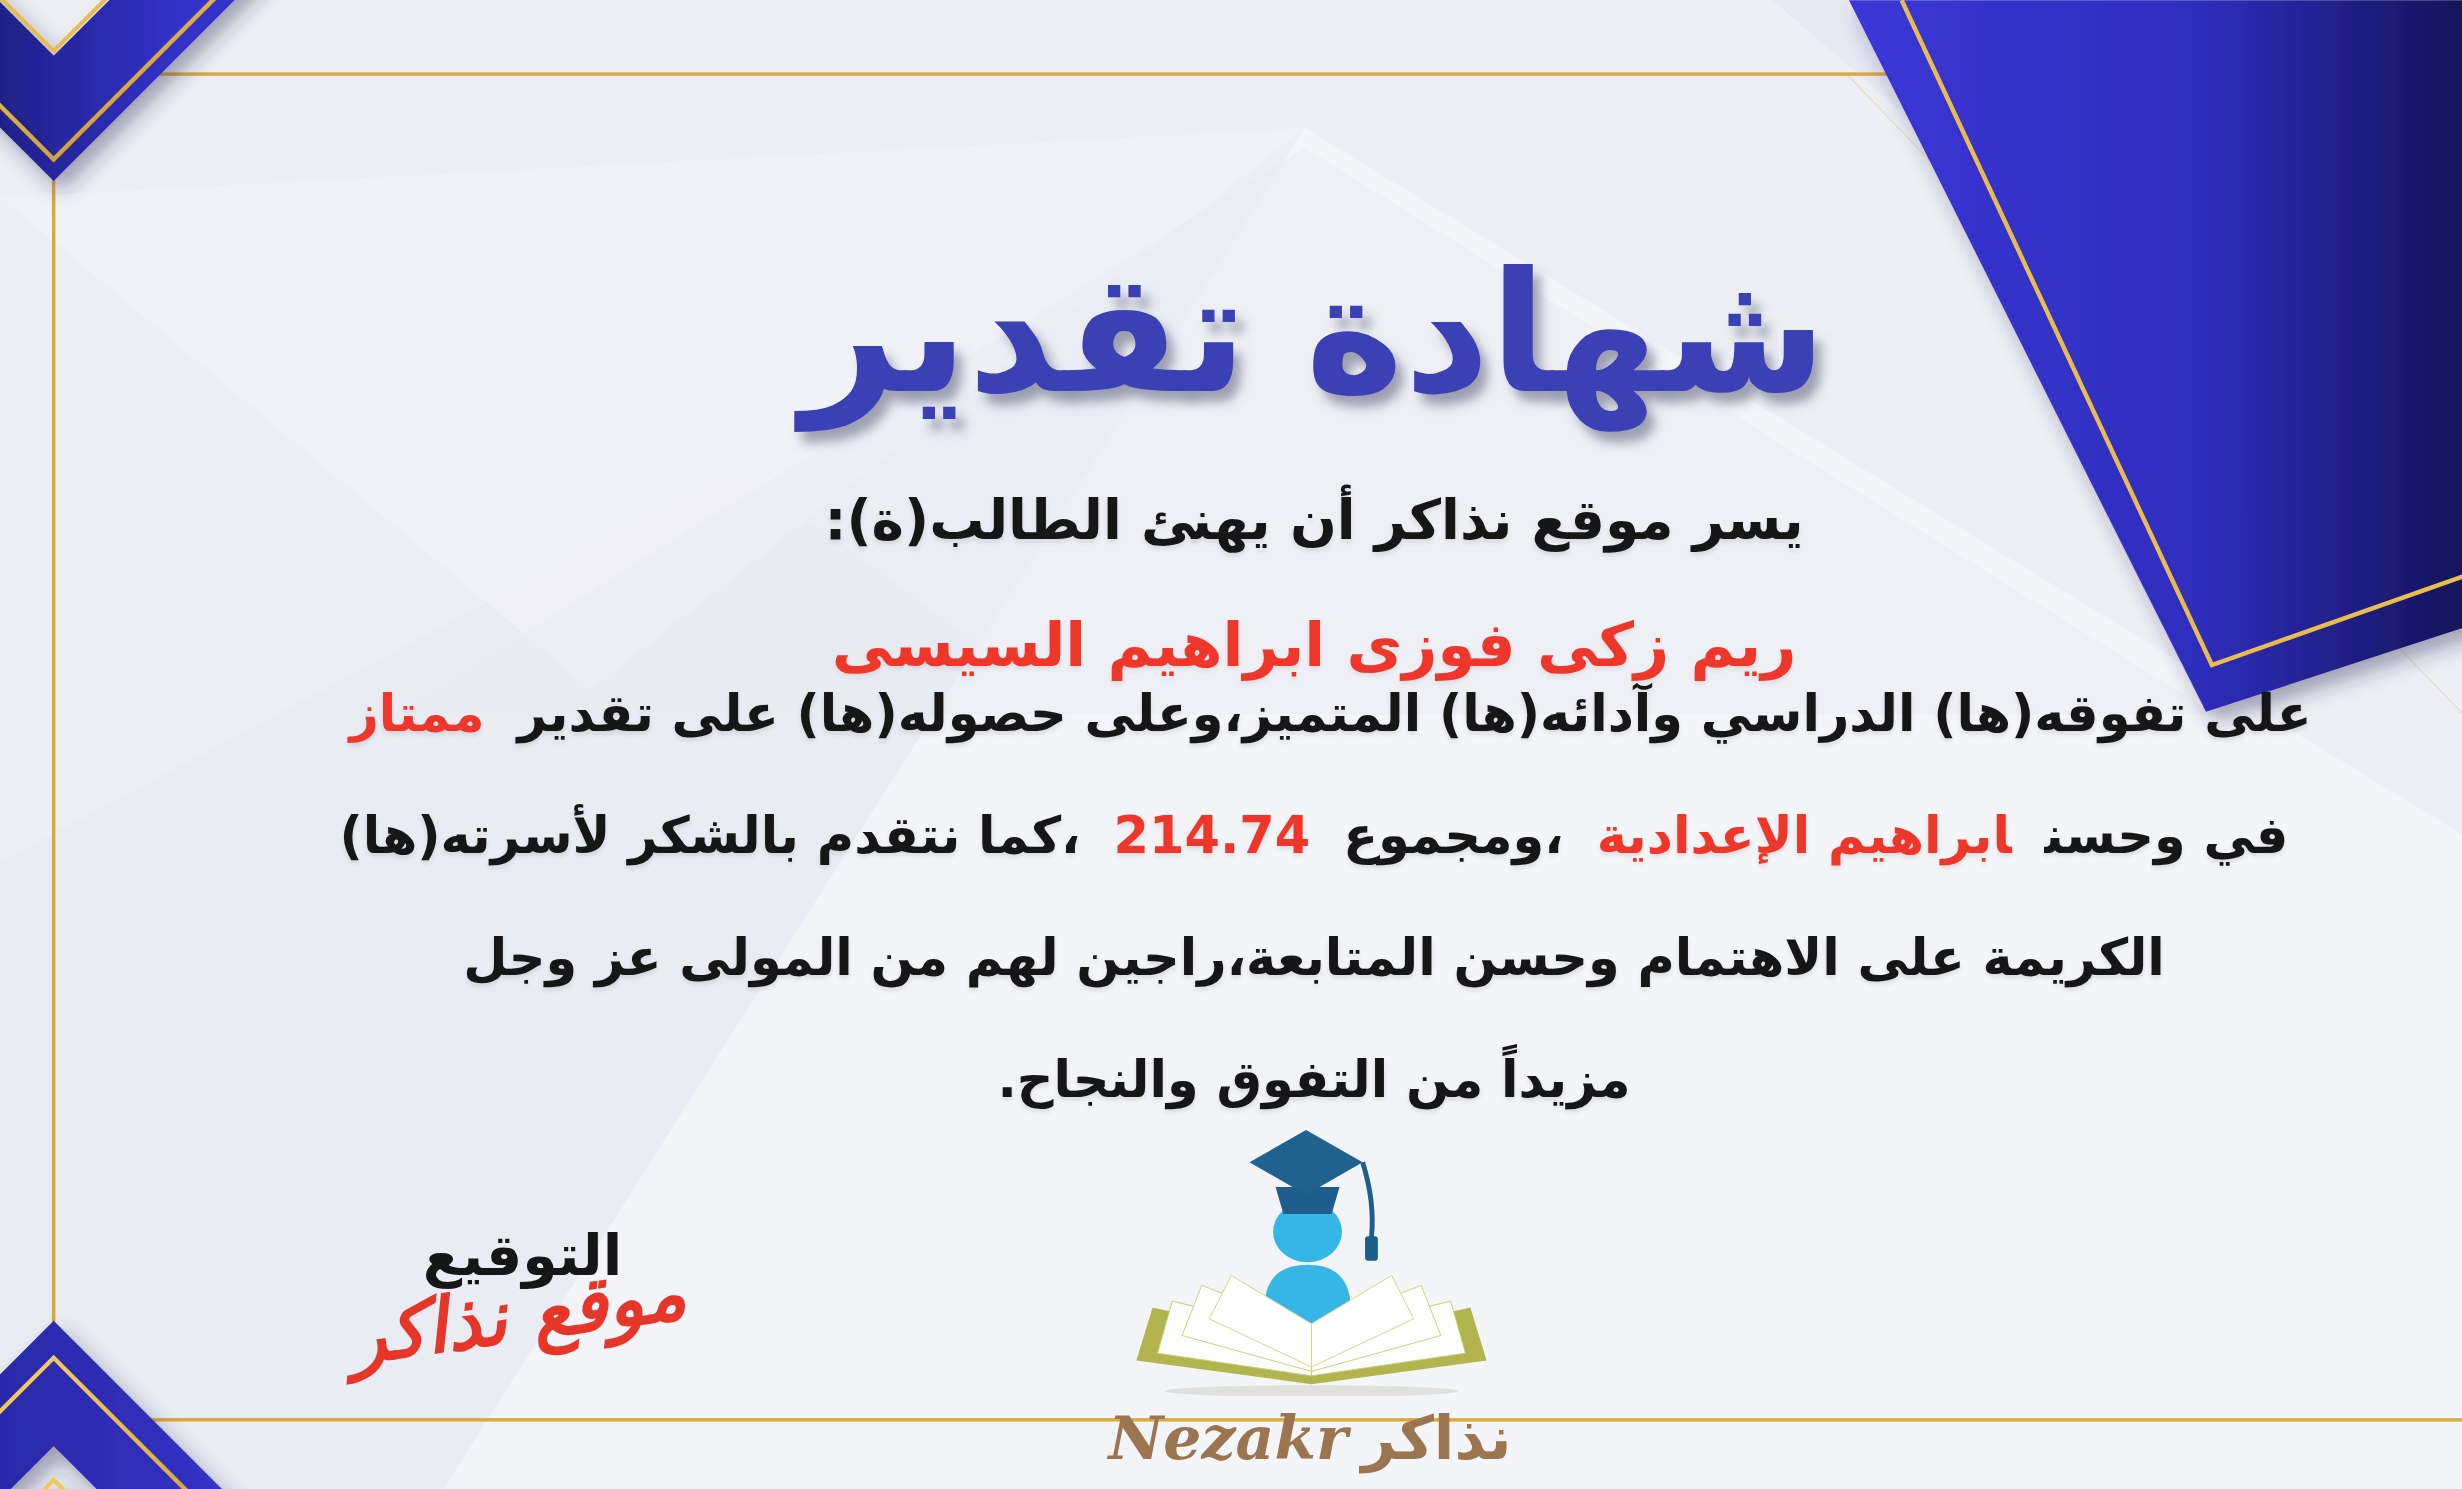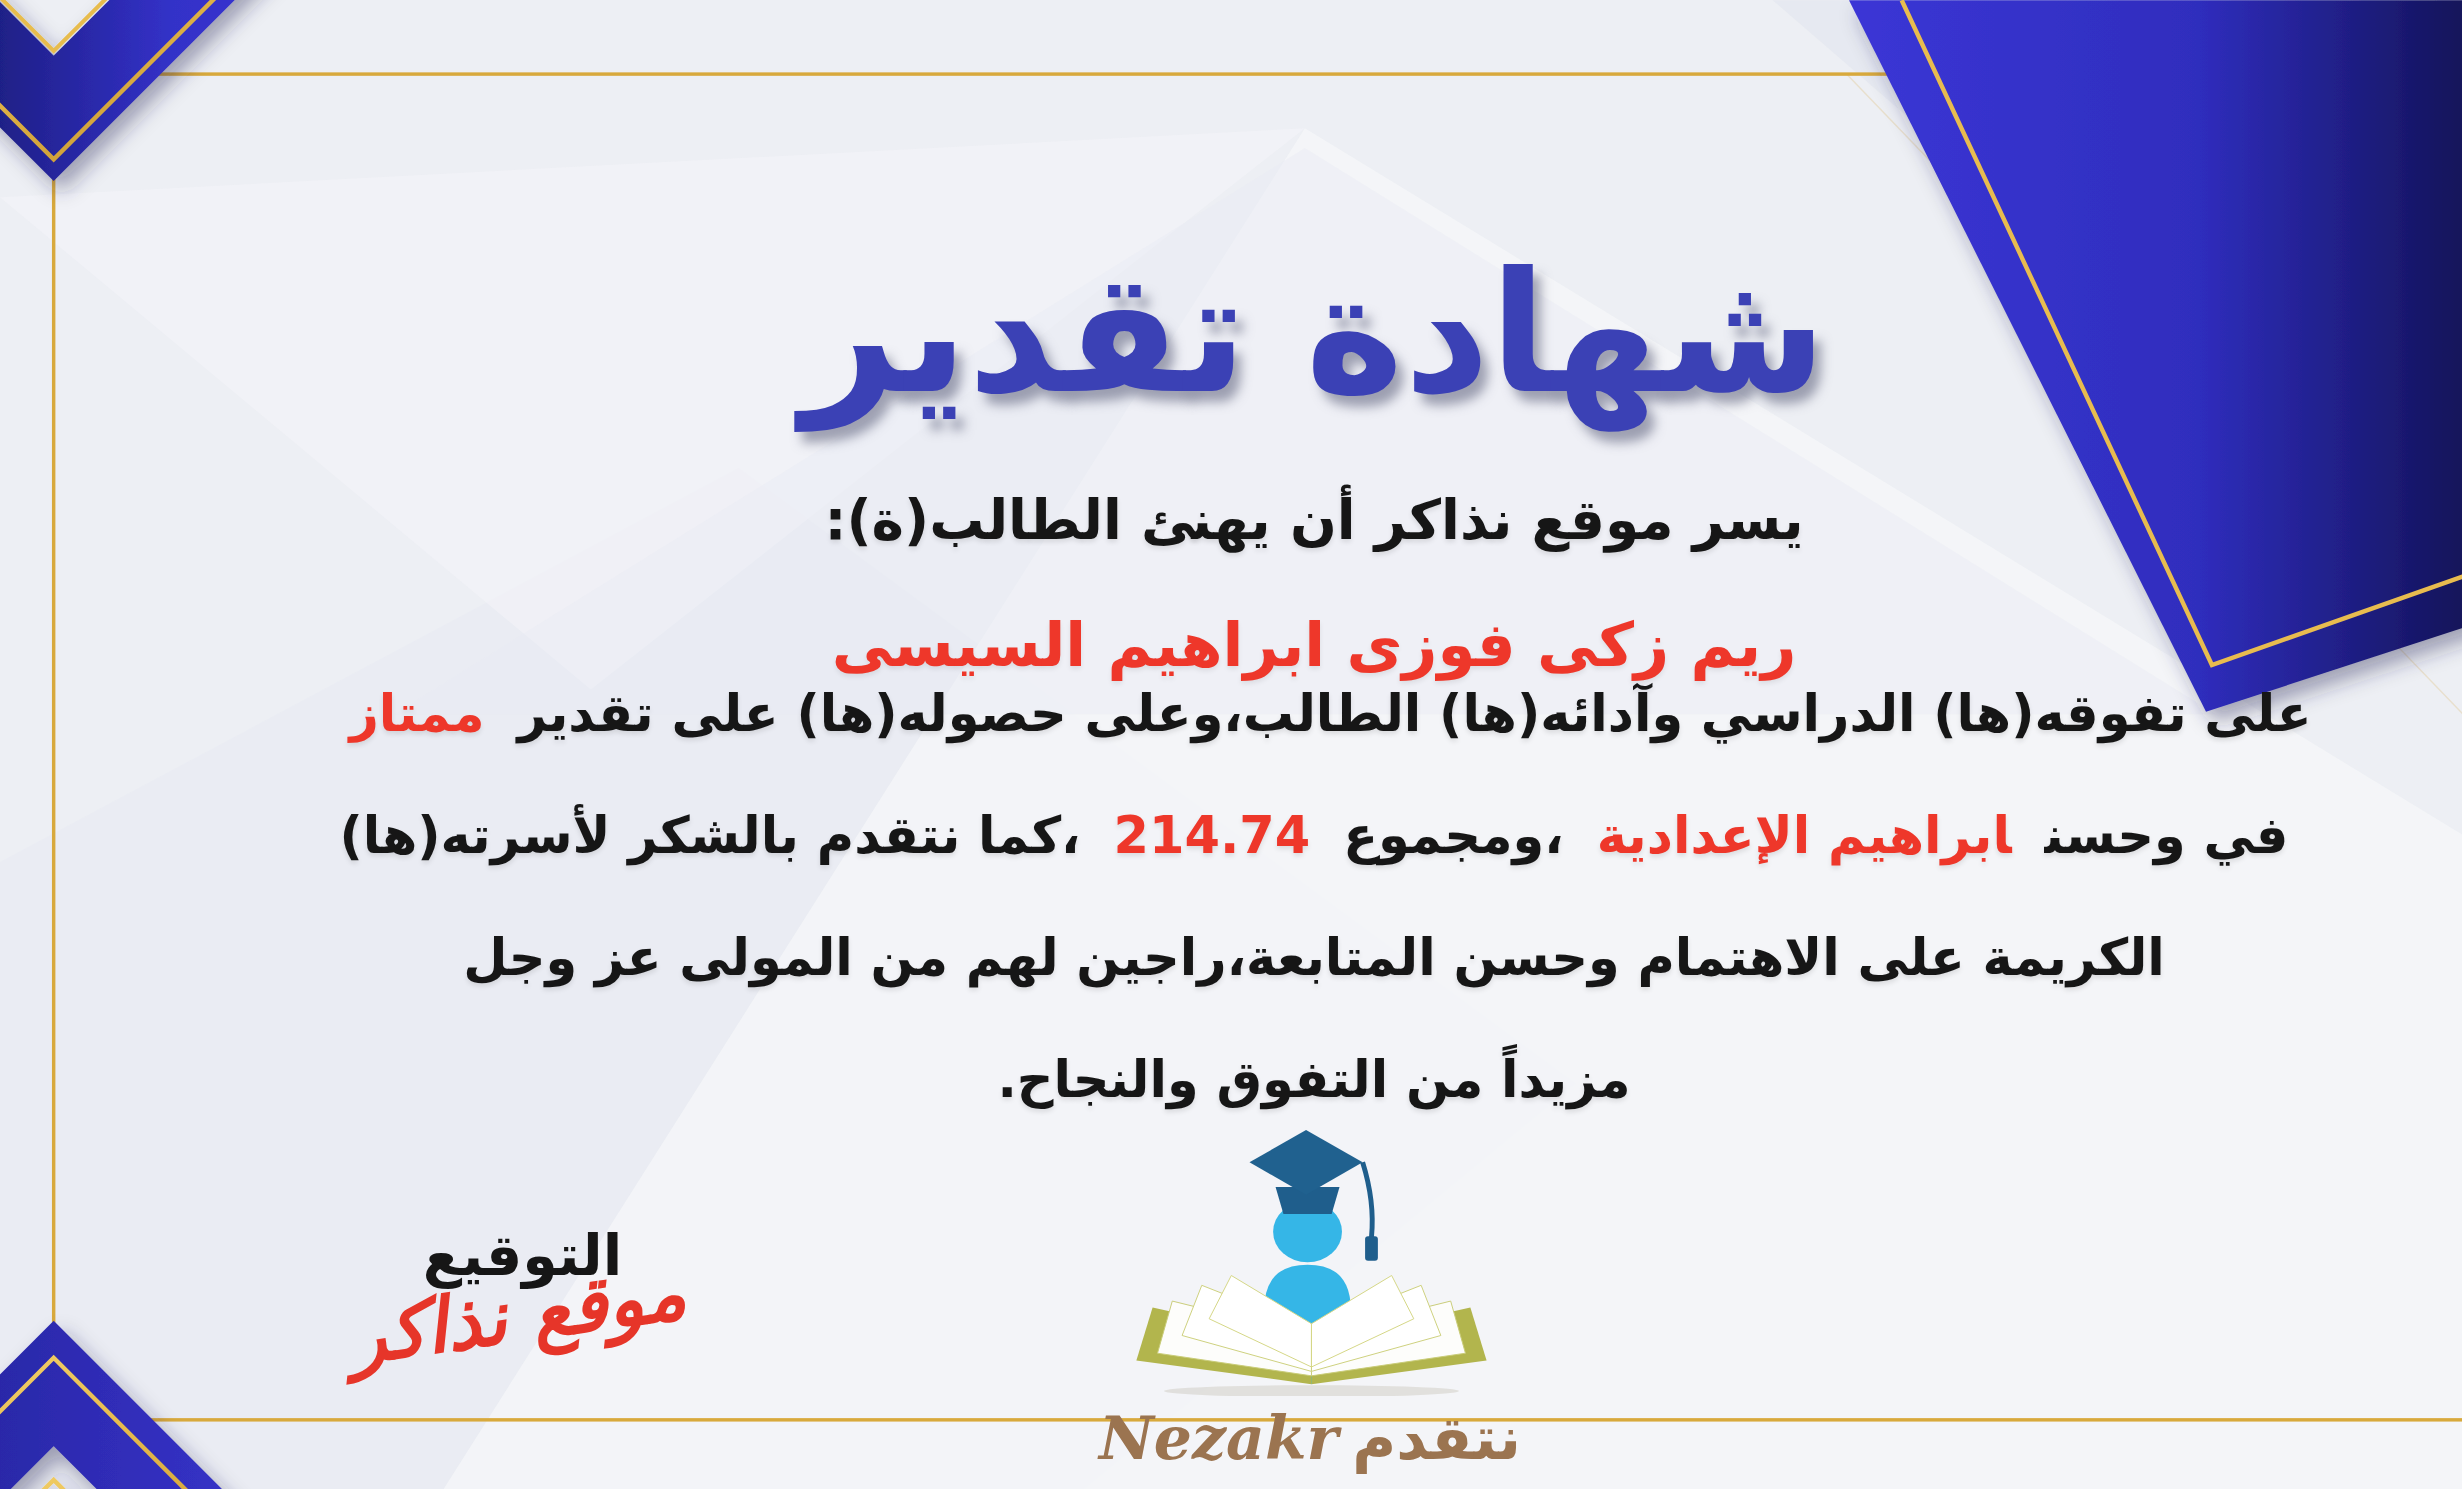--- a/index.html
+++ b/index.html
@@ -112,21 +112,21 @@
     </g>
   </svg>
 
   <h1 class="txt title" dir="rtl">شهادة تقدير</h1>
 
   <p class="txt intro" dir="rtl">يسر موقع نذاكر أن يهنئ الطالب(ة):</p>
 
   <p class="txt name" dir="rtl">ريم زكى فوزى ابراهيم السيسى</p>
 
   <div class="txt bodytext" dir="rtl">
-    <p class="line"><span>على تفوقه(ها) الدراسي وآدائه(ها) الطالب،وعلى حصوله(ها) على تقدير</span><span class="red pad">ممتاز</span></p>
+    <p class="line"><span>على تفوقه(ها) الدراسي وآدائه(ها) المتميز،وعلى حصوله(ها) على تقدير</span><span class="red pad">ممتاز</span></p>
     <p class="line"><span>في وحسن</span><span class="red pad">ابراهيم الإعدادية</span><span>،ومجموع</span><span class="red pad">214.74</span><span>،كما نتقدم بالشكر لأسرته(ها)</span></p>
     <p class="line">الكريمة على الاهتمام وحسن المتابعة،راجين لهم من المولى عز وجل</p>
     <p class="line">مزيداً من التفوق والنجاح.</p>
   </div>
 
   <div class="txt sig-label" dir="rtl">التوقيع</div>
   <div class="txt sig-script" dir="rtl">موقع نذاكر</div>
 
   <div class="logo">
     <svg viewBox="0 0 760 555" aria-hidden="true">
@@ -151,18 +151,18 @@
 
       <g>
         <polygon points="310,130 440,130 424,185 326,185" fill="#1f5e8c"></polygon>
         <polygon points="372,14 487,80 372,146 257,80" fill="#20618f"></polygon>
         <path d="M487,80 Q512,160 505,232" fill="none" stroke="#1f5e8c" stroke-width="10"></path>
         <rect x="492" y="230" width="26" height="50" rx="6" fill="#1f5e8c"></rect>
       </g>
     </svg>
     <div class="wordmark">
       <span class="latin">Nezakr</span>
-        <span class="arabic" dir="rtl">نتقدم</span>
+        <span class="arabic" dir="rtl">نذاكر</span>
     </div>
   </div>
 
 </div>
 
 
 </body></html>

